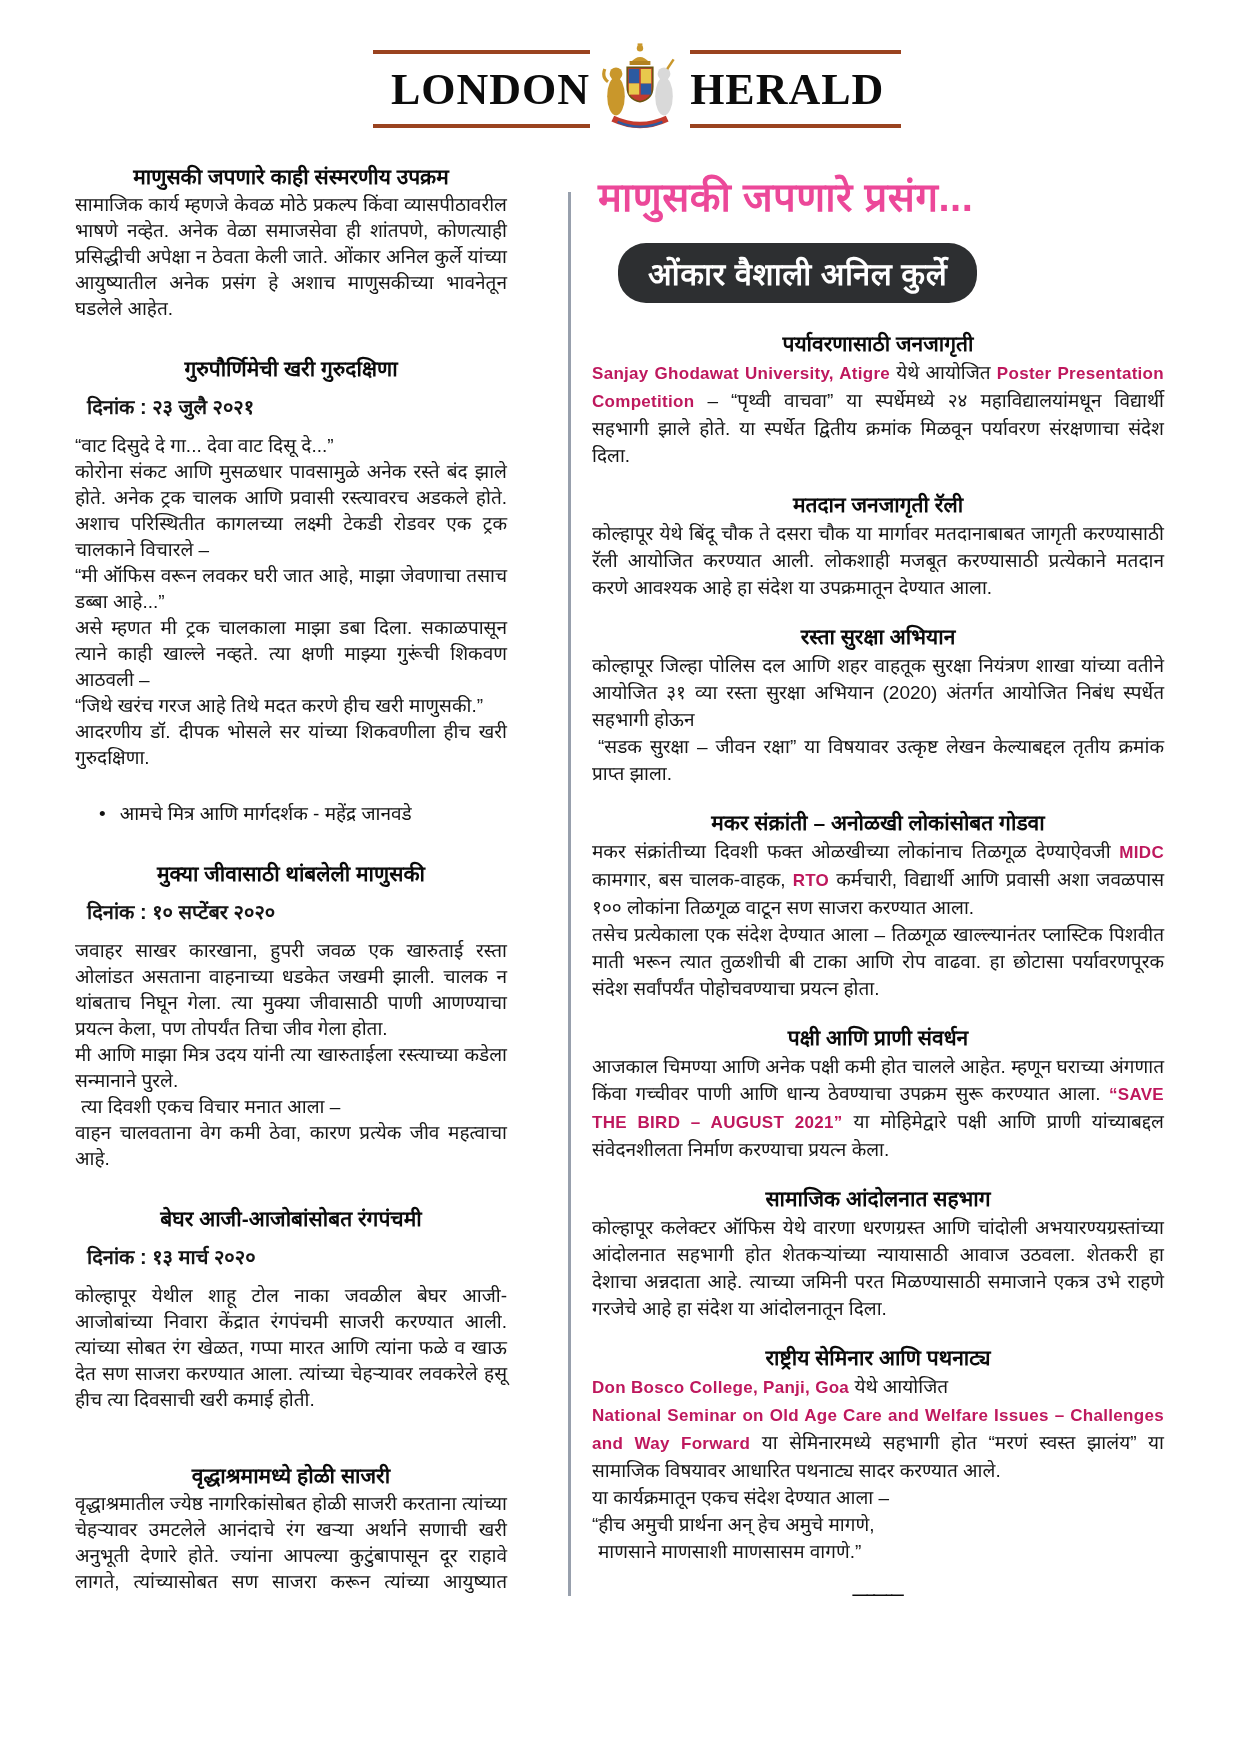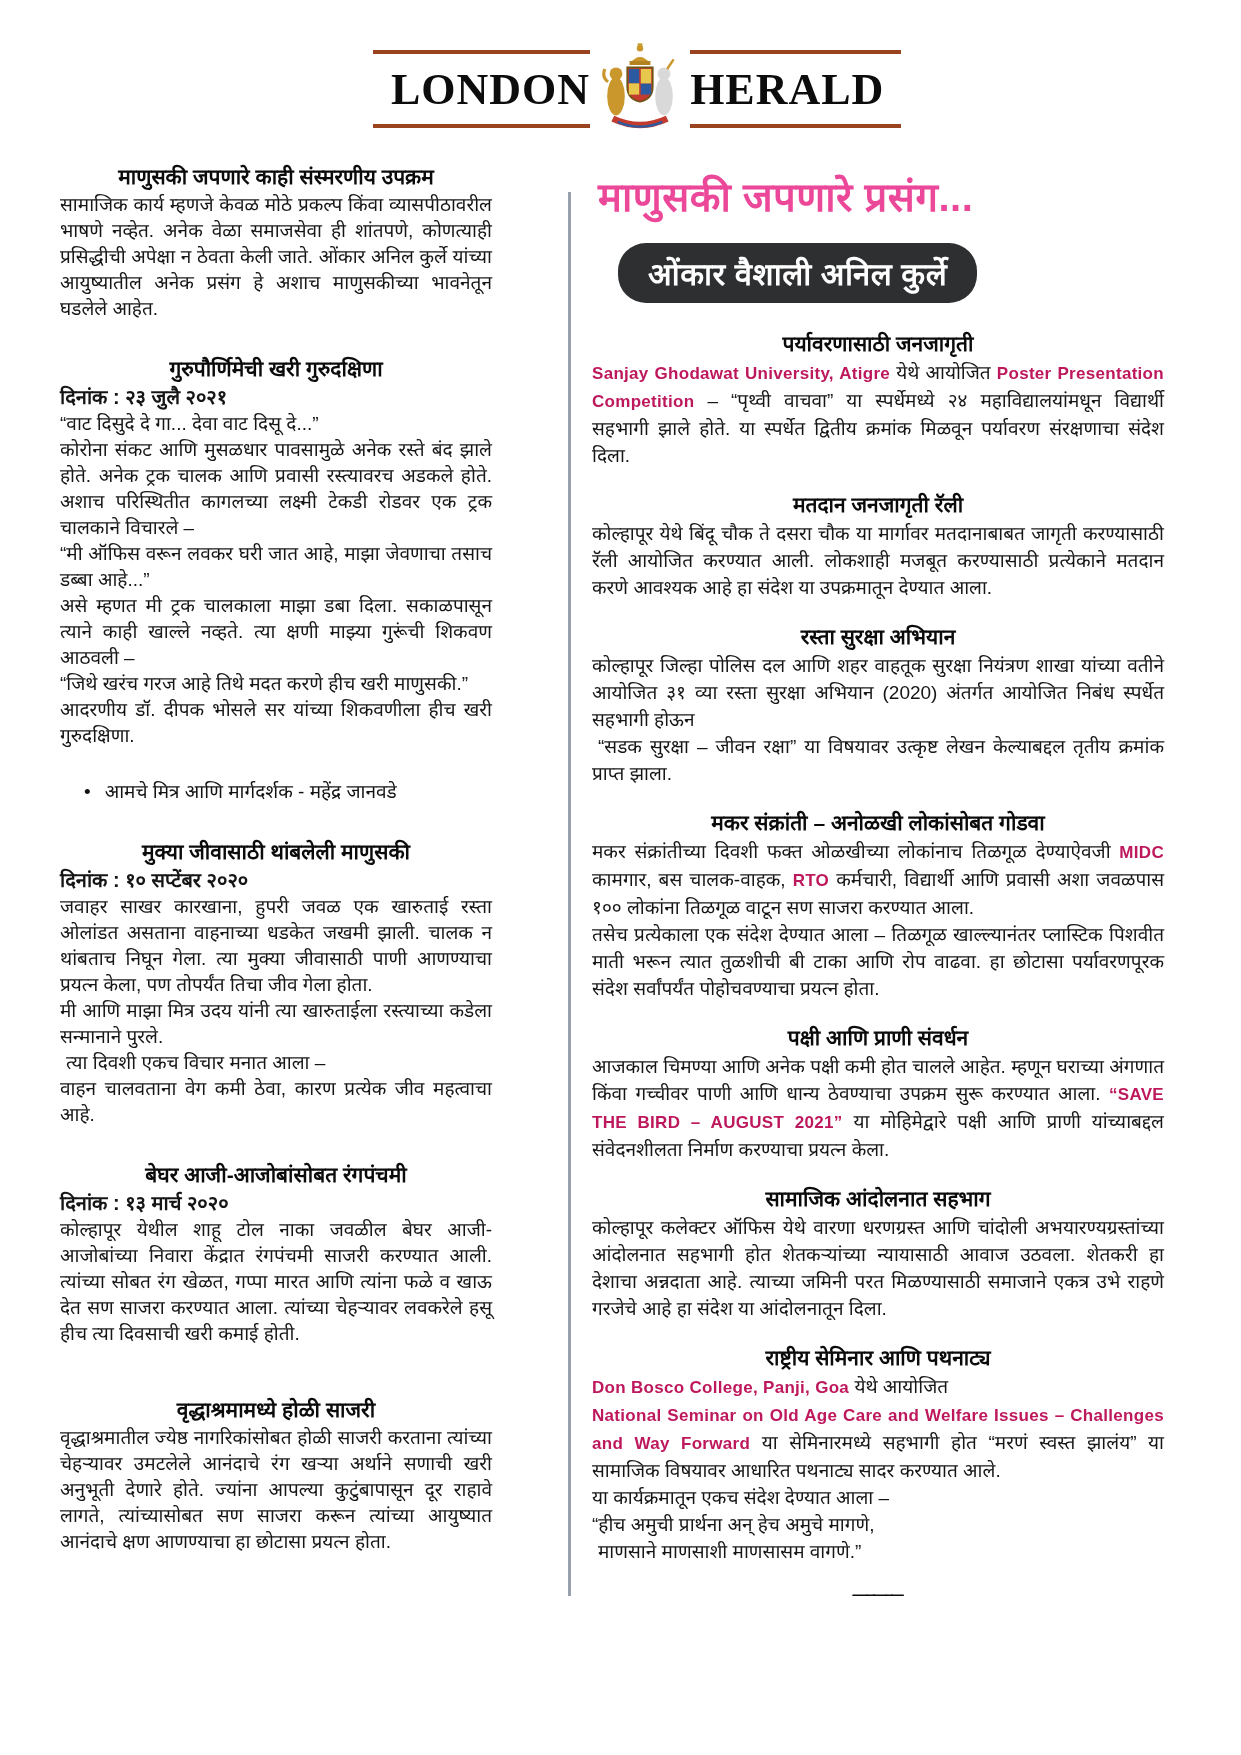--- a/index.html
+++ b/index.html
@@ -8,26 +8,26 @@
 
   
   .masthead{position:absolute;left:373px;top:50px;width:528px;height:78px;
             border-top:4px solid #9a431f;border-bottom:4px solid #9a431f;
             display:flex;align-items:center;justify-content:space-between;padding:0 18px;box-sizing:border-box;}
   .mast-word{font-family:"Liberation Serif","DejaVu Serif",serif;font-weight:700;
              font-size:44px;letter-spacing:1px;color:#0c0c0c;}
   .crest{background:#fff;padding:0 10px;margin:-20px 0;line-height:0;}
 
   
-  .col-left{position:absolute;left:60px;top:162px;width:432px;}
+  .col-left{position:absolute;left:75px;top:162px;width:432px;}
   .col-right{position:absolute;left:592px;top:168px;width:572px;}
   .divider{position:absolute;left:568px;top:192px;width:3px;height:1442px;background:#98a0ad;}
 
   h2{font-size:21px;font-weight:700;text-align:center;margin:0 0 2px 0;color:#0b0b0b;}
-  .date{font-size:20px;font-weight:700;margin:0;line-height:27px;}
+  .date{font-size:20px;font-weight:700;margin:12px;line-height:27px;}
   p{margin:0;font-size:19px;line-height:26px;color:#151515;}
   .just{text-align:justify;}
   .indent{text-indent:16px;}
   .indent-sm{text-indent:6px;}
   .story{margin-top:32px;}
   .story:first-child{margin-top:0;}
 
   .bullet-line{display:flex;gap:14px;margin:30px 0 0 24px;font-size:19px;line-height:26px;}
   .bullet-dot{font-size:19px;}
 

